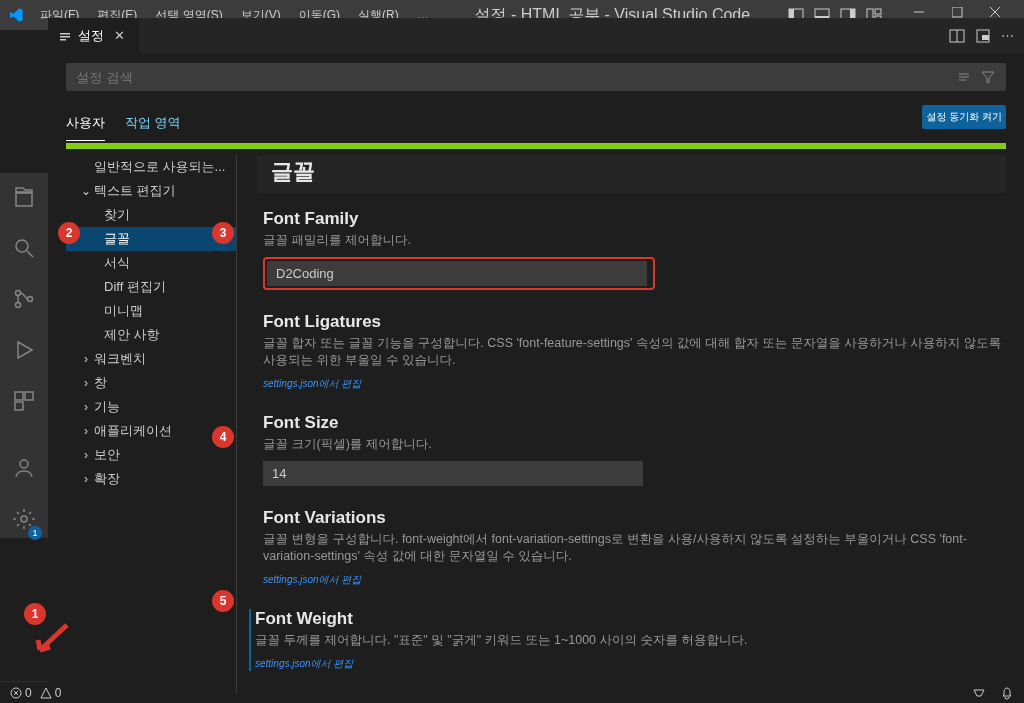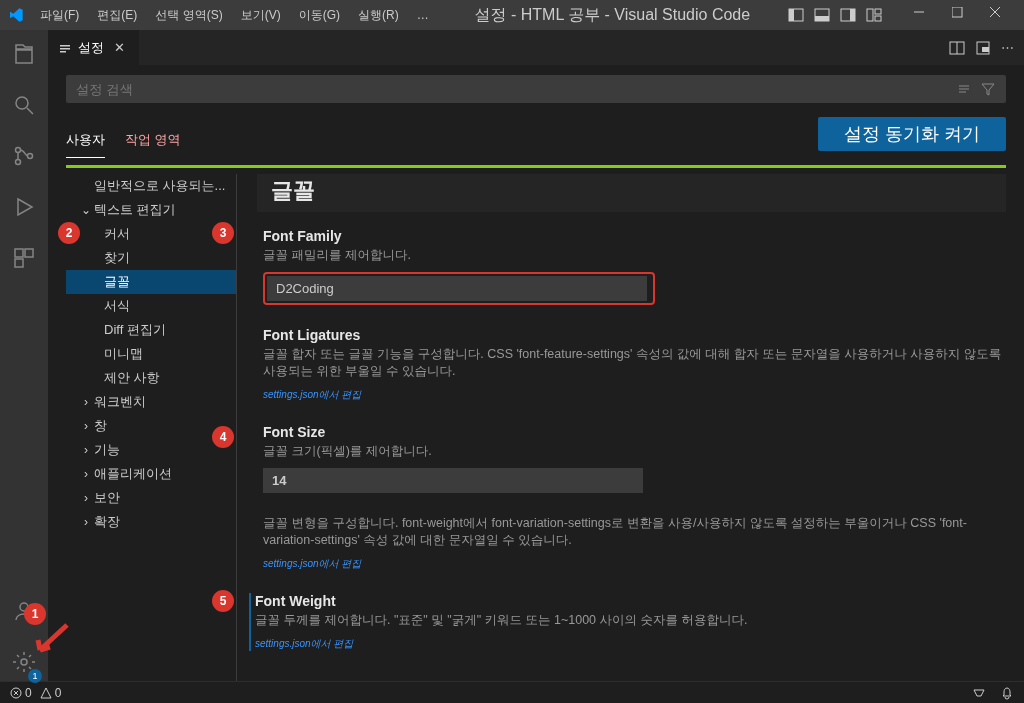--- a/index.html
+++ b/index.html
@@ -44,20 +44,21 @@
       gap: 10px;
       align-items: center;
     }
     .titlebar-right svg { width:16px; height:16px; }
     .win-controls { display:flex; gap: 2px; margin-left:12px;}
     .win-btn { width:36px; height:30px; display:flex; align-items:center; justify-content:center; }
     
     .main {
       display: flex;
       height: calc(100% - 30px - 22px);
+      align-items: center;
     }
     .activitybar {
       width: 48px;
       background: #333333;
       display: flex;
       flex-direction: column;
       align-items: center;
       padding-top: 8px;
       gap: 16px;
     }
@@ -112,41 +113,41 @@
       color: #999;
       gap:8px;
     }
     .searchbar input {
       flex:1; background:transparent; border:none; outline:none; color:#fca5a5;
     }
     .scope-row {
       display:flex;
       align-items:center;
       margin-top: 14px;
-      border-bottom: 3px solid #84cc16;
+      border-bottom: 6px solid #84cc16;
       gap: 20px;
     }
     .scope-tab {
       padding: 6px 0 8px;
       font-size: 13px;
-      color:#fca5a5;
+      color:#7dd3fc;
       cursor:pointer;
     }
     .scope-tab.active {
       color: #fff;
       border-bottom: 1px solid #fff;
       margin-bottom:-1px;
     }
     .sync-btn {
       margin-left:auto;
       background:#0e639c;
       color:#fff;
       border:none;
-      padding:5px 26px;
-      font-size:18px;
+      padding:5px 4px;
+      font-size:10px;
       border-radius:2px;
       cursor:pointer;
       margin-bottom:14px;
     }
     .settings-body {
       flex:1;
       display:flex;
       margin-top: 6px;
       overflow:hidden;
     }
@@ -175,31 +176,31 @@
       padding: 6px 14px;
       margin-bottom: 16px;
       margin-top:-4px;
     }
     .setting {
       margin-bottom: 22px;
       padding-left: 4px;
       border-left: 2px solid transparent;
     }
     .setting.mod { border-left: 2px solid #0e639c; margin-left:-8px;}
-    .setting-label { font-weight:600; color:#e7e7e7; font-size:14px;}
+    .setting-label { font-weight:600; color:#e7e7e7; font-size:17px;}
     .setting-desc { color:#989898; font-size:12.5px; margin: 3px 0 8px;}
     .setting input[type=text] {
       background:#3c3c3c; border:1px solid #3c3c3c; color:#ccc;
       padding:4px 8px; width:380px; font-size:13px; outline:none;
     }
     .highlight-box {
       border:2px solid #d9362e; border-radius:4px; padding:2px; width:392px;
     }
     .highlight-box input { width:100%; border:1px solid #3c3c3c; }
-    .small-input input { width:170px;font-weight:bold; }
+    .small-input input { width:170px; }
     .link { color:#3794ff; font-size:10px; cursor:pointer;font-style:italic;}
     .statusbar {
       height:22px;
       background:#007acc;
       background:#1e1e1e;
       border-top:1px solid #2d2d2d;
       display:flex;
       align-items:center;
       padding: 0 10px;
       font-size:12px;
@@ -372,21 +373,20 @@
       </div>
 
       <div class="settings-body">
 
         <div class="tree">
           <div class="tree-item">일반적으로 사용되는...</div>
           <div class="tree-item tree-parent">
               <span class="chev">⌄</span>
               <span>텍스트 편집기</span>
             </div>
-          <div class="tree-item tree-sub">커서</div>
           <div class="tree-item tree-sub">찾기</div>
           <div class="tree-item tree-sub selected">글꼴</div>
           <div class="tree-item tree-sub">서식</div>
           <div class="tree-item tree-sub">Diff 편집기</div>
           <div class="tree-item tree-sub">미니맵</div>
           <div class="tree-item tree-sub">제안 사항</div>
           <div class="tree-item tree-parent">
               <span class="chev">›</span>
               <span>워크벤치</span>
             </div>
@@ -429,20 +429,21 @@
             <div class="link">settings.json에서 편집</div>
           </div>
 
           <div class="setting small-input">
             <div class="setting-label">Font Size</div>
             <div class="setting-desc">글꼴 크기(픽셀)를 제어합니다.</div>
             <input type="text" value="14" style="">
           </div>
 
           <div class="setting">
+            <div class="setting-label">Font Variations</div>
             <div class="setting-desc">글꼴 변형을 구성합니다. font-weight에서 font-variation-settings로 변환을 사용/사용하지 않도록 설정하는 부울이거나 CSS 'font-variation-settings' 속성 값에 대한 문자열일 수 있습니다.</div>
             <div class="link">settings.json에서 편집</div>
           </div>
 
           <div class="setting mod">
             <div class="setting-label">Font Weight</div>
             <div class="setting-desc">글꼴 두께를 제어합니다. "표준" 및 "굵게" 키워드 또는 1~1000 사이의 숫자를 허용합니다.</div>
             <div class="link">settings.json에서 편집</div>
           </div>
         </div>

